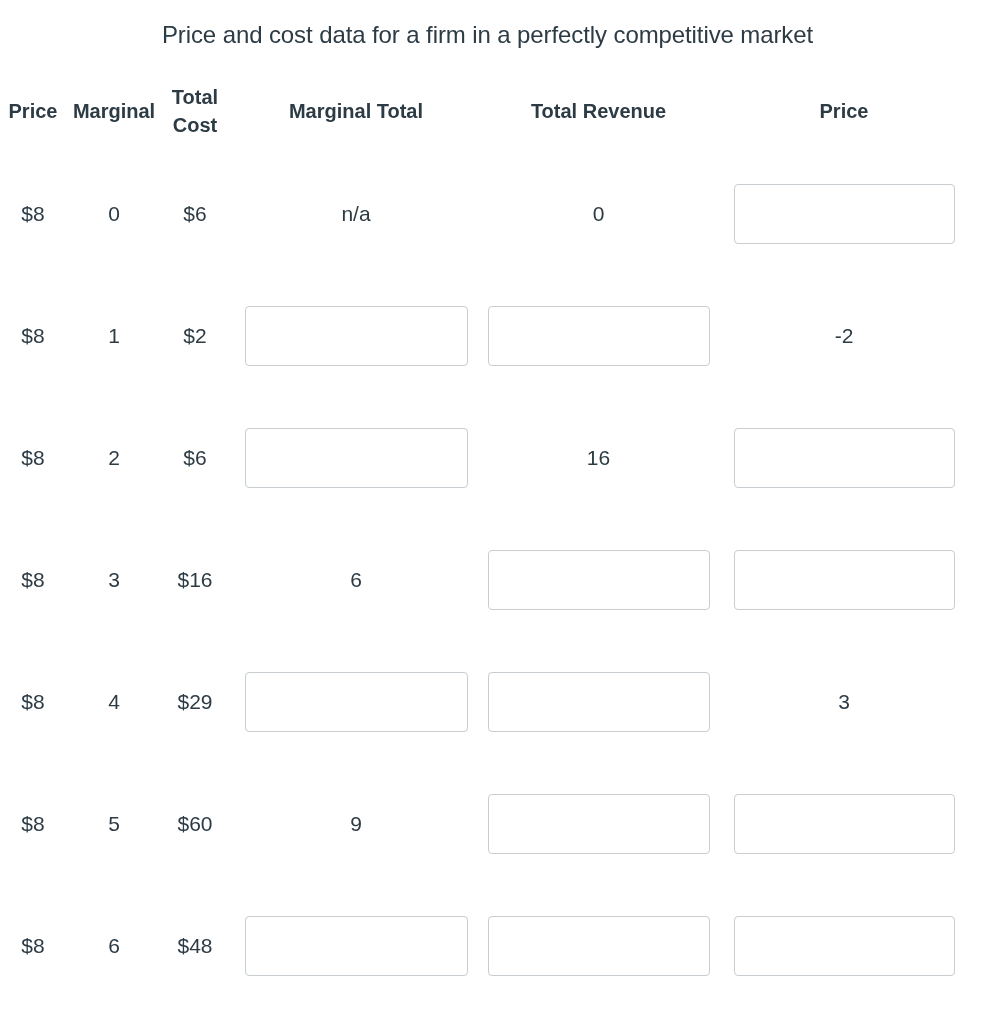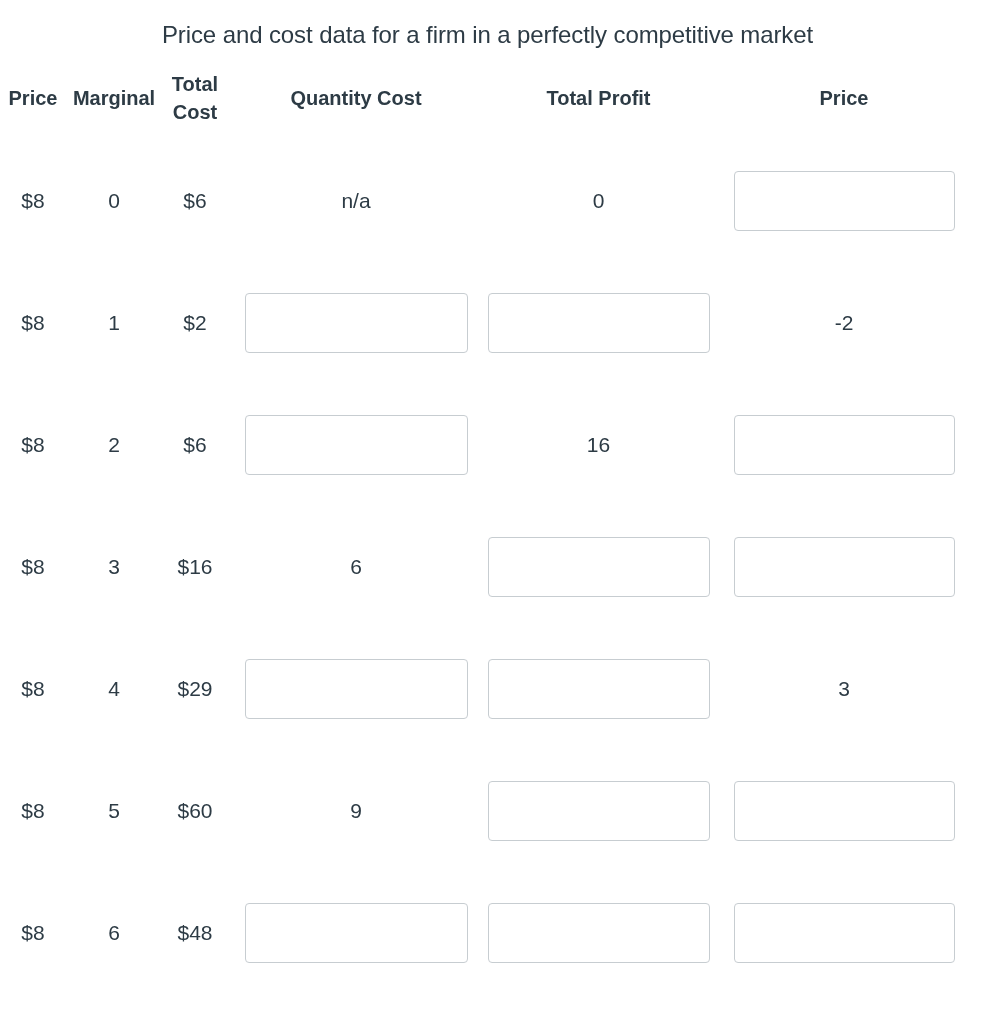--- a/index.html
+++ b/index.html
@@ -31,21 +31,21 @@
     text-align: center;
     font-size: 24px;
     font-weight: 400;
     line-height: 32px;
     color: #2d3b45;
     letter-spacing: -0.1px;
   }
 
   .econ-table {
     position: absolute;
-    top: 56px;
+    top: 69px;
     left: 0;
     width: 975px;
     border-collapse: collapse;
     table-layout: fixed;
   }
 
   .econ-table col.c-price    { width: 66px; }
   .econ-table col.c-quantity { width: 96px; }
   .econ-table col.c-tc       { width: 66px; }
   .econ-table col.c-mc       { width: 256px; }
@@ -113,22 +113,22 @@
       <col class="c-tc">
       <col class="c-mc">
       <col class="c-tr">
       <col class="c-profit">
     </colgroup>
     <thead>
       <tr>
         <th>Price</th>
         <th>Marginal</th>
         <th>Total Cost</th>
-        <th>Quantity Cost</th>
-        <th>Total Profit</th>
+        <th>Marginal Total</th>
+        <th>Total Revenue</th>
         <th>Price</th>
       </tr>
     </thead>
     <tbody id="table-body">
         <tr>
           <td>$8</td>
           <td>0</td>
           <td>$6</td>
           <td>n/a</td>
           <td>0</td>

